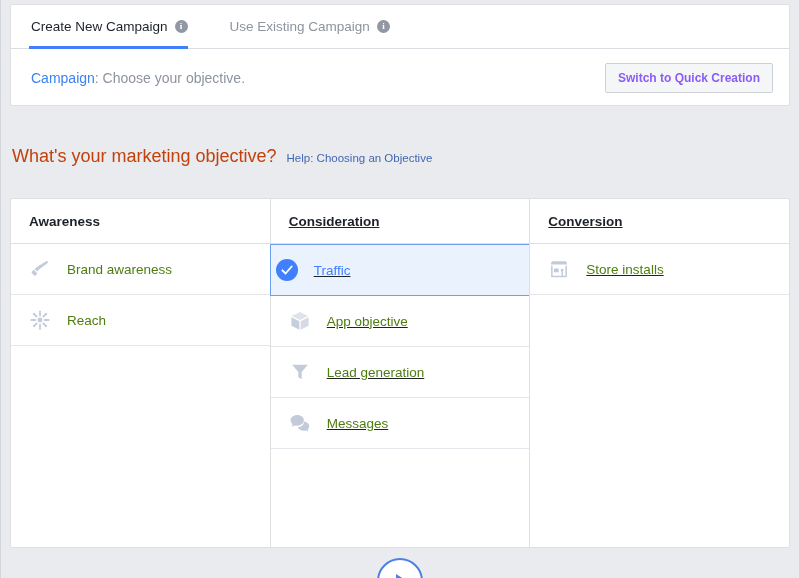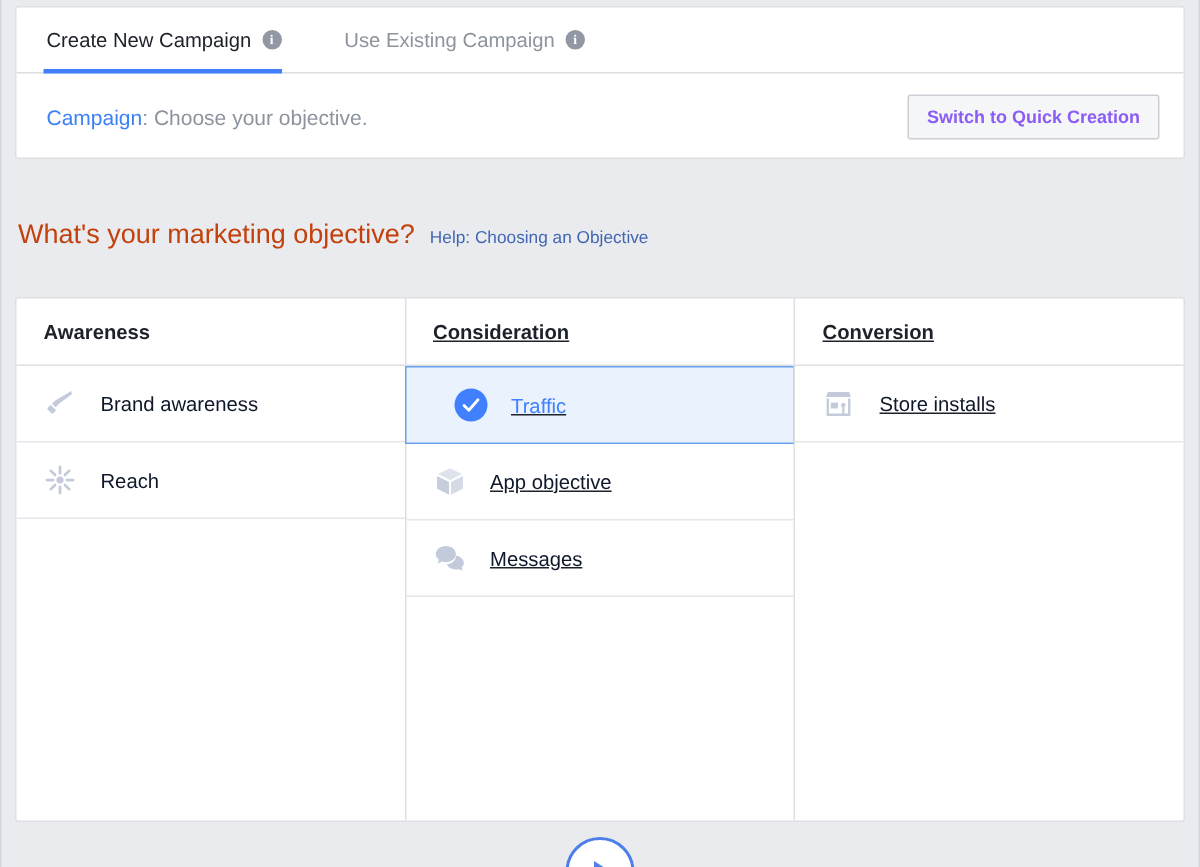--- a/index.html
+++ b/index.html
@@ -176,30 +176,30 @@
     display: flex;
     align-items: center;
     gap: 16px;
     padding-left: 18px;
     border-bottom: 1px solid #e4e6eb;
     cursor: pointer;
   }
 
   .row-label {
     font-size: 13.5px;
-    color: #0f172a;
+    color: #4d7c0f;
   }
 
   .row.selected {
     background: #eaf2fd;
     border: 1px solid #6aa0f0;
     border-left: 1px solid #6aa0f0;
     margin-left: -1px;
     margin-right: -1px;
-    padding-left: 32px;
+    padding-left: 5px;
     height: 52px;
   }
 
   .row.selected .row-label {
     color: #4080ff;
   }
 
   .icon {
     width: 22px;
     height: 22px;
@@ -343,20 +343,28 @@
         <svg width="22" height="22" viewBox="0 0 24 24" fill="currentColor">
           <path d="M12 2.3L3.2 6.6l8.8 4.3 8.8-4.3z" opacity=".55"></path>
           <path d="M2.6 8v9.2l8.7 4.4v-9.3z" opacity=".95"></path>
           <path d="M21.4 8v9.2l-8.7 4.4v-9.3z" opacity=".7"></path>
         </svg>
       </span>
       <span class="row-label">App objective</span>
     </div>
 
 
+    <div class="row">
+      <span class="icon">
+        <svg width="22" height="22" viewBox="0 0 24 24" fill="currentColor">
+          <path d="M3.4 4h17.2l-6.8 8v8l-3.6-2.4V12z"></path>
+        </svg>
+      </span>
+      <span class="row-label">Lead generation</span>
+    </div>
 
     <div class="row">
       <span class="icon">
         <svg width="22" height="22" viewBox="0 0 24 24" fill="currentColor">
           <path d="M9 3.2c4 0 7.3 2.6 7.3 5.9S13 15 9 15c-.9 0-1.8-.1-2.6-.4l-3.5 1.5 1.1-2.8C2.6 12.2 1.7 10.7 1.7 9.1 1.7 5.8 5 3.2 9 3.2z"></path>
           <path d="M16.2 10.4c3.3.4 5.9 2.6 5.9 5.2 0 1.3-.7 2.5-1.8 3.4l.9 2.3-2.9-1.2c-.7.2-1.4.3-2.2.3-3.1 0-5.7-1.6-6.4-3.8 3.5-.3 6.4-2.6 6.5-5.5z"></path>
         </svg>
       </span>
       <span class="row-label">Messages</span>
     </div>

